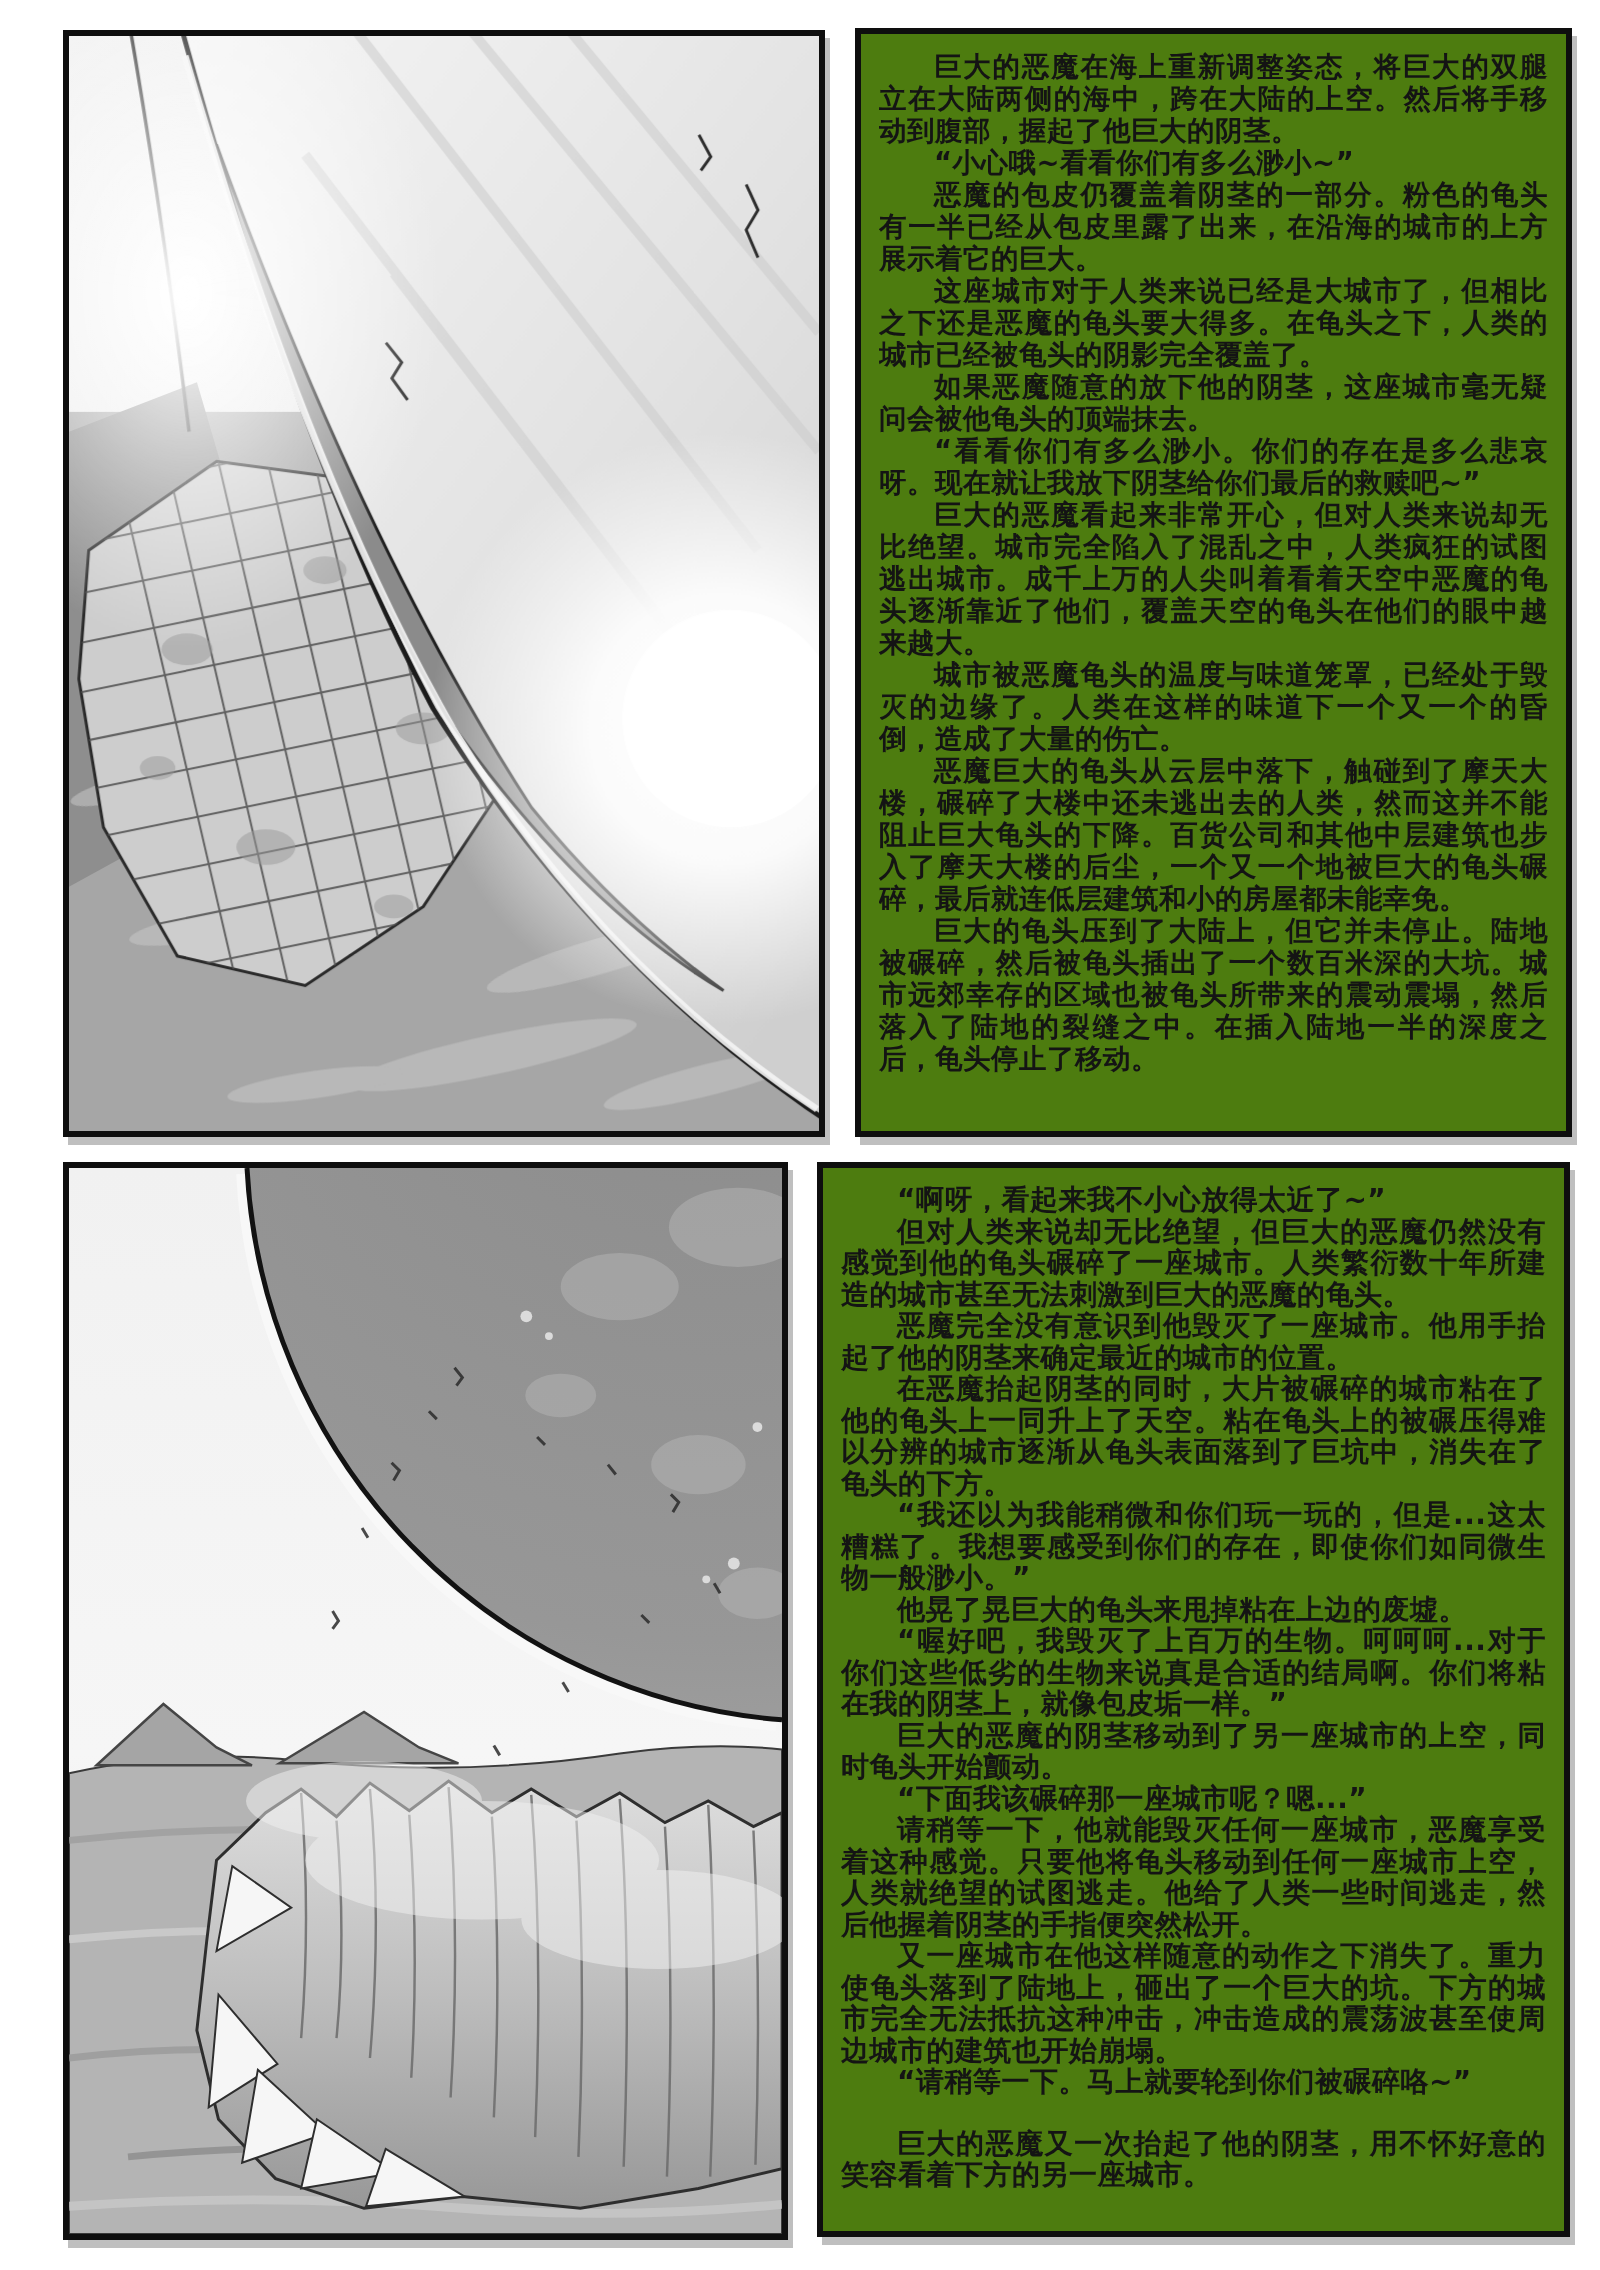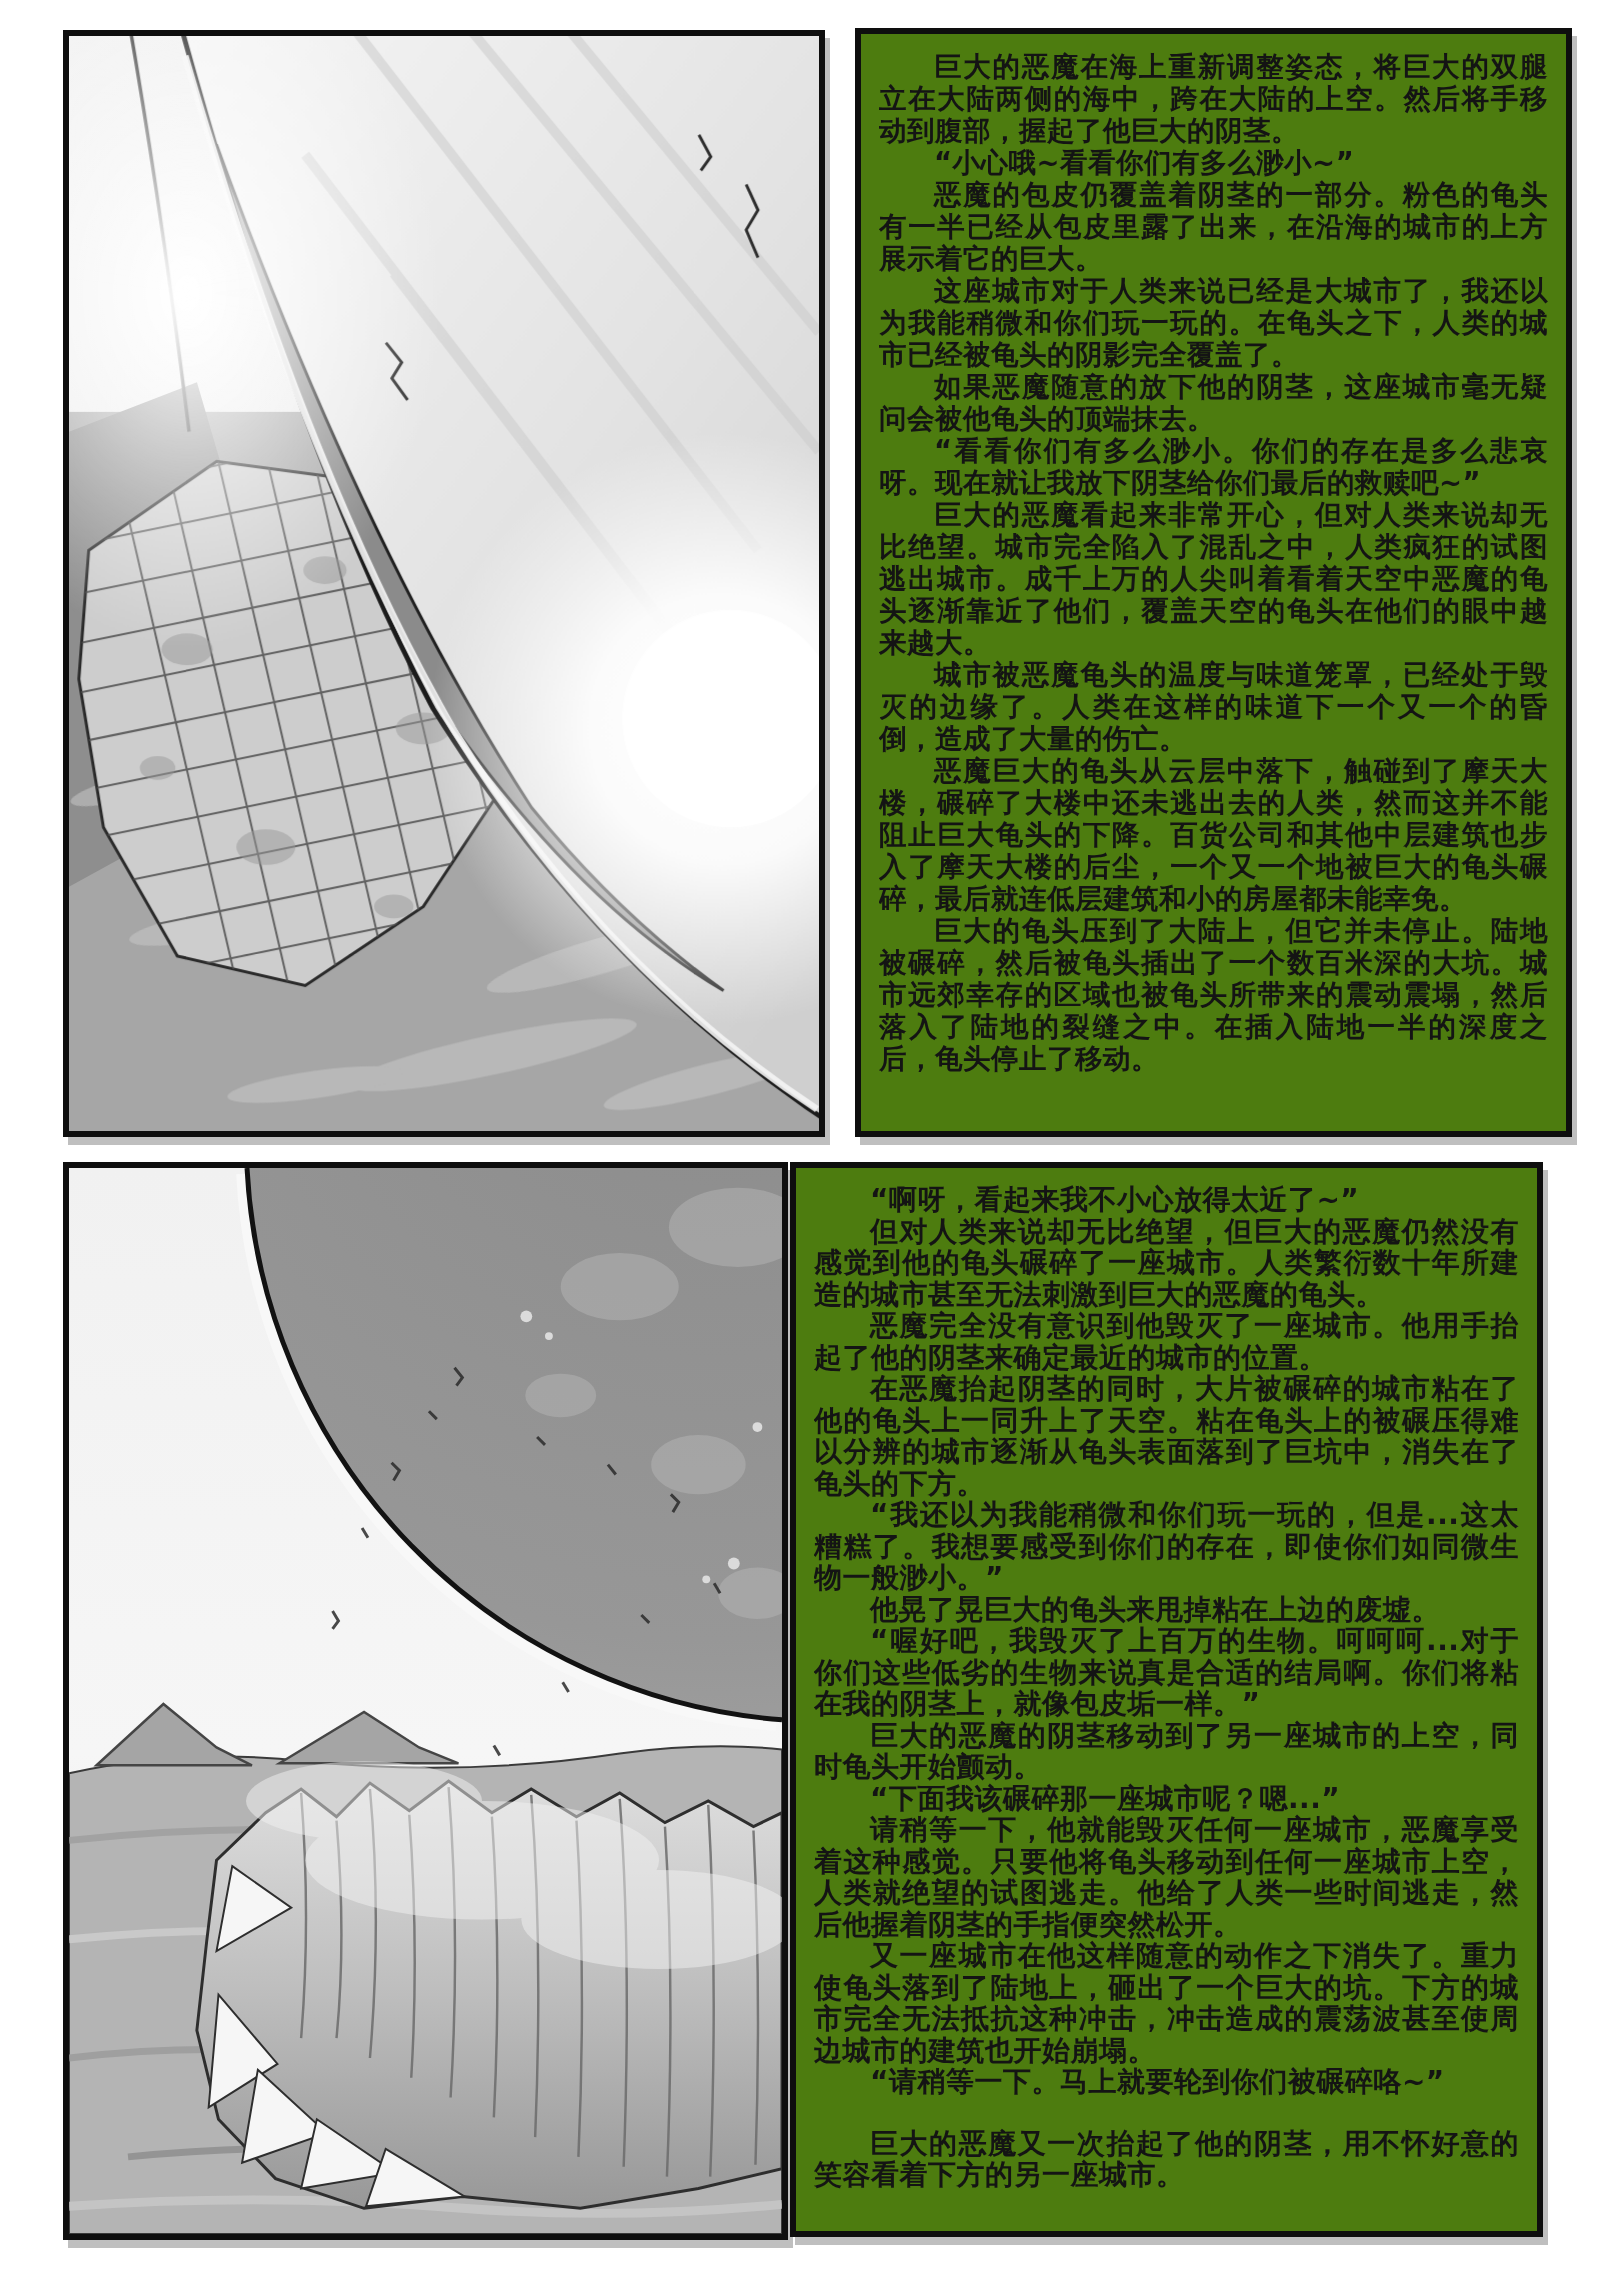--- a/index.html
+++ b/index.html
@@ -112,21 +112,21 @@
     <circle cx="665" cy="700" r="300" fill="url(#burstG)"></circle>
     <circle cx="672" cy="690" r="110" fill="#ffffff"></circle>
   </svg>
 </div>
 
 <div class="box textbox" id="textbox-top" style="left:855px;top:28px;width:717px;height:1109px;">
   <div class="inner">
       <p>巨大的恶魔在海上重新调整姿态，将巨大的双腿立在大陆两侧的海中，跨在大陆的上空。然后将手移动到腹部，握起了他巨大的阴茎。</p>
       <p>“小心哦~看看你们有多么渺小~”</p>
       <p>恶魔的包皮仍覆盖着阴茎的一部分。粉色的龟头有一半已经从包皮里露了出来，在沿海的城市的上方展示着它的巨大。</p>
-      <p>这座城市对于人类来说已经是大城市了，我还以为我能稍微和你们玩一玩的。在龟头之下，人类的城市已经被龟头的阴影完全覆盖了。</p>
+      <p>这座城市对于人类来说已经是大城市了，但相比之下还是恶魔的龟头要大得多。在龟头之下，人类的城市已经被龟头的阴影完全覆盖了。</p>
       <p>如果恶魔随意的放下他的阴茎，这座城市毫无疑问会被他龟头的顶端抹去。</p>
       <p>“看看你们有多么渺小。你们的存在是多么悲哀呀。现在就让我放下阴茎给你们最后的救赎吧~”</p>
       <p>巨大的恶魔看起来非常开心，但对人类来说却无比绝望。城市完全陷入了混乱之中，人类疯狂的试图逃出城市。成千上万的人尖叫着看着天空中恶魔的龟头逐渐靠近了他们，覆盖天空的龟头在他们的眼中越来越大。</p>
       <p>城市被恶魔龟头的温度与味道笼罩，已经处于毁灭的边缘了。人类在这样的味道下一个又一个的昏倒，造成了大量的伤亡。</p>
       <p>恶魔巨大的龟头从云层中落下，触碰到了摩天大楼，碾碎了大楼中还未逃出去的人类，然而这并不能阻止巨大龟头的下降。百货公司和其他中层建筑也步入了摩天大楼的后尘，一个又一个地被巨大的龟头碾碎，最后就连低层建筑和小的房屋都未能幸免。</p>
       <p>巨大的龟头压到了大陆上，但它并未停止。陆地被碾碎，然后被龟头插出了一个数百米深的大坑。城市远郊幸存的区域也被龟头所带来的震动震塌，然后落入了陆地的裂缝之中。在插入陆地一半的深度之后，龟头停止了移动。</p>
     </div>
 </div>
 
 <div class="box artbox" id="panel-bottom" style="left:63px;top:1162px;width:725px;height:1078px;">
@@ -235,21 +235,21 @@
       <polygon points="322,992 402,1040 302,1050"></polygon>
     </g>
     <g fill="#f2f2f2" opacity="0.5">
       <ellipse cx="420" cy="700" rx="180" ry="60"></ellipse>
       <ellipse cx="600" cy="760" rx="140" ry="50"></ellipse>
       <ellipse cx="300" cy="640" rx="120" ry="40"></ellipse>
     </g>
   </svg>
 </div>
 
-<div class="box textbox" id="textbox-bottom" style="left:790px;top:1162px;width:753px;height:1075px;">
+<div class="box textbox" id="textbox-bottom" style="left:817px;top:1162px;width:753px;height:1075px;">
   <div class="inner">
       <p>“啊呀，看起来我不小心放得太近了~”</p>
       <p>但对人类来说却无比绝望，但巨大的恶魔仍然没有感觉到他的龟头碾碎了一座城市。人类繁衍数十年所建造的城市甚至无法刺激到巨大的恶魔的龟头。</p>
       <p>恶魔完全没有意识到他毁灭了一座城市。他用手抬起了他的阴茎来确定最近的城市的位置。</p>
       <p>在恶魔抬起阴茎的同时，大片被碾碎的城市粘在了他的龟头上一同升上了天空。粘在龟头上的被碾压得难以分辨的城市逐渐从龟头表面落到了巨坑中，消失在了龟头的下方。</p>
       <p>“我还以为我能稍微和你们玩一玩的，但是...这太糟糕了。我想要感受到你们的存在，即使你们如同微生物一般渺小。”</p>
       <p>他晃了晃巨大的龟头来甩掉粘在上边的废墟。</p>
       <p>“喔好吧，我毁灭了上百万的生物。呵呵呵...对于你们这些低劣的生物来说真是合适的结局啊。你们将粘在我的阴茎上，就像包皮垢一样。”</p>
       <p>巨大的恶魔的阴茎移动到了另一座城市的上空，同时龟头开始颤动。</p>
       <p>“下面我该碾碎那一座城市呢？嗯...”</p>

